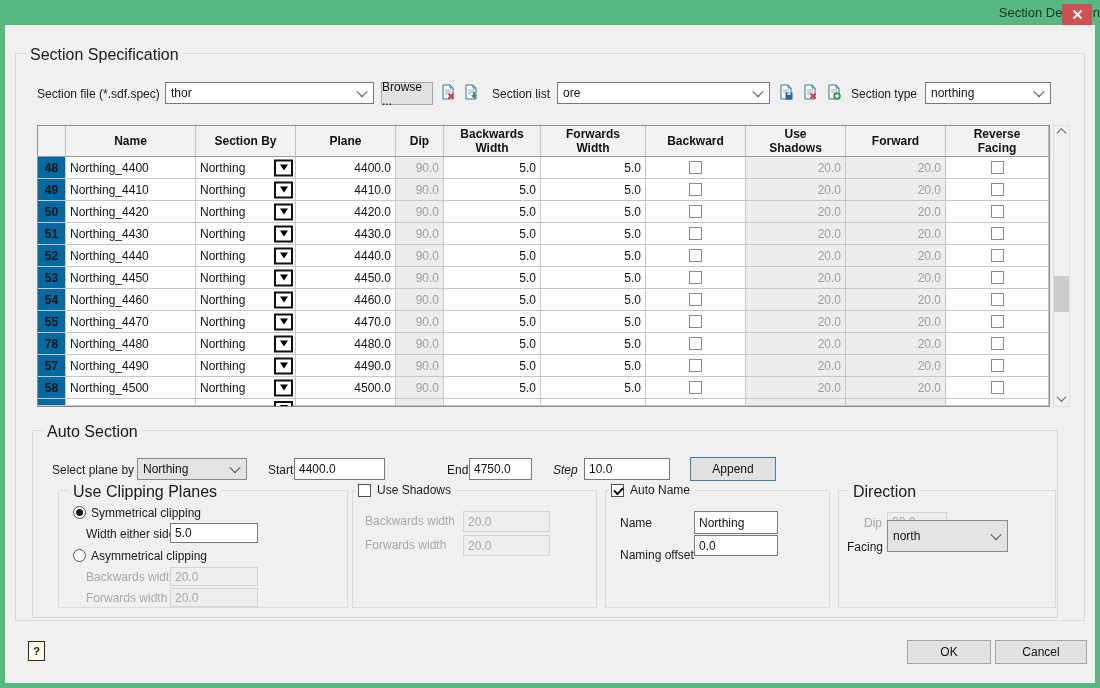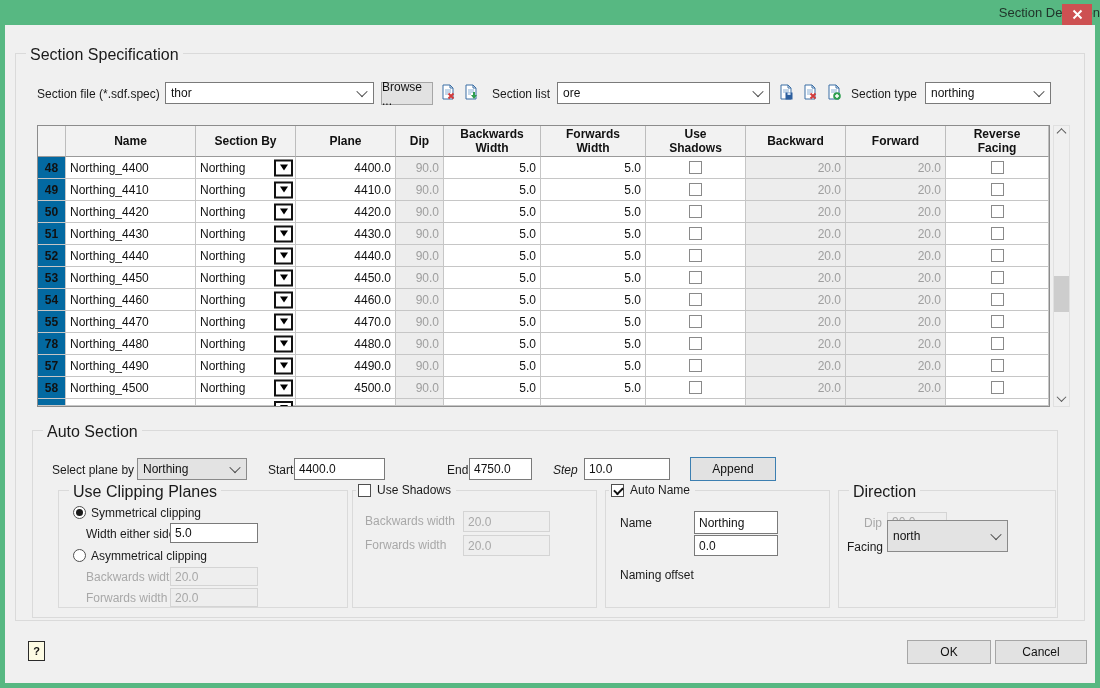--- a/index.html
+++ b/index.html
@@ -135,23 +135,23 @@
     <div class="thead">
       <div class="th"></div>
       <div class="th">Name</div>
       <div class="th">Section By</div>
       <div class="th">Plane</div>
       <div class="th">Dip</div>
       <div class="th">Backwards
 Width</div>
       <div class="th">Forwards
 Width</div>
+      <div class="th">Backward</div>
       <div class="th">Use
 Shadows</div>
-      <div class="th">Backward</div>
       <div class="th">Forward</div>
       <div class="th">Reverse
 Facing</div>
     </div>
     <div>
         <div class="trow">
           <div class="td num">48</div>
           <div class="td">Northing_4400</div>
           <div class="td">Northing<div class="dd"></div></div>
           <div class="td right">4400.0</div>
@@ -406,21 +406,21 @@
   <span class="lbl dis" style="left:365px;top:537px;">Forwards width</span>
   <input class="tinput dis" readonly="" style="left: 463px; top: 535px; width: 87px; height: 21px;" value="20.0">
 
   <div class="groupbox" style="left:605px;top:490px;width:225px;height:118px;"></div>
   <div class="gb-check-head" style="left:609px;top:482px;">
     <div class="checkbox checked"></div>
     <span style="font-size:12px;color:#1a1a1a;">Auto Name</span>
   </div>
   <span class="lbl" style="left:620px;top:515px;">Name</span>
   <input class="tinput" readonly="" style="left: 694px; top: 511px; width: 84px; height: 23px;" value="Northing">
-  <span class="lbl" style="left:620px;top:567px;">Naming offset</span>
+  <span class="lbl" style="left:620px;top:547px;">Naming offset</span>
   <input class="tinput" readonly="" style="left: 694px; top: 535px; width: 84px; height: 21px;" value="0.0">
 
   <div class="groupbox" style="left:838px;top:490px;width:218px;height:118px;text-decoration:underline;">
     <span class="gb-label">Direction</span>
   </div>
   <span class="lbl dis" style="left:864px;top:515px;">Dip</span>
   <input class="tinput dis" readonly="" style="left: 887px; top: 512px; width: 60px; height: 20px;" value="90.0">
   <span class="lbl" style="left:847px;top:539px;">Facing</span>
   <div class="combo gray" style="left:887px;top:520px;width:121px;height:32px;">
     <span>north</span>

